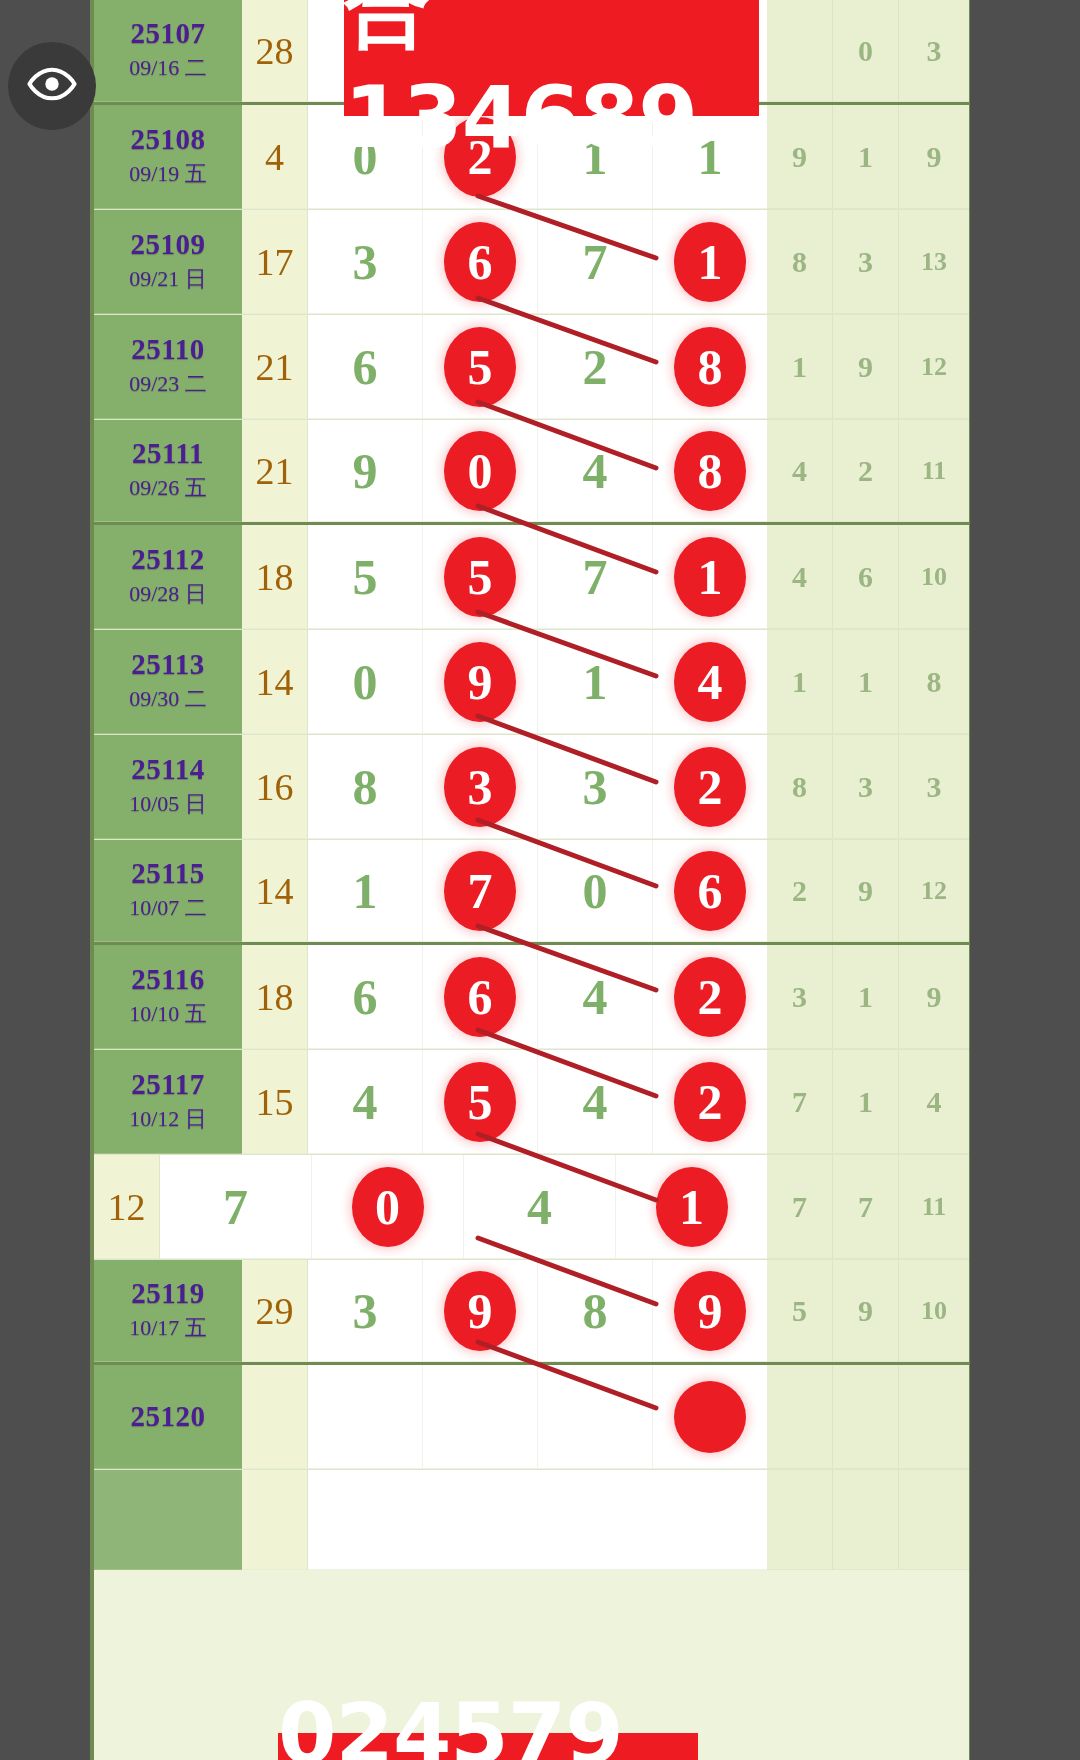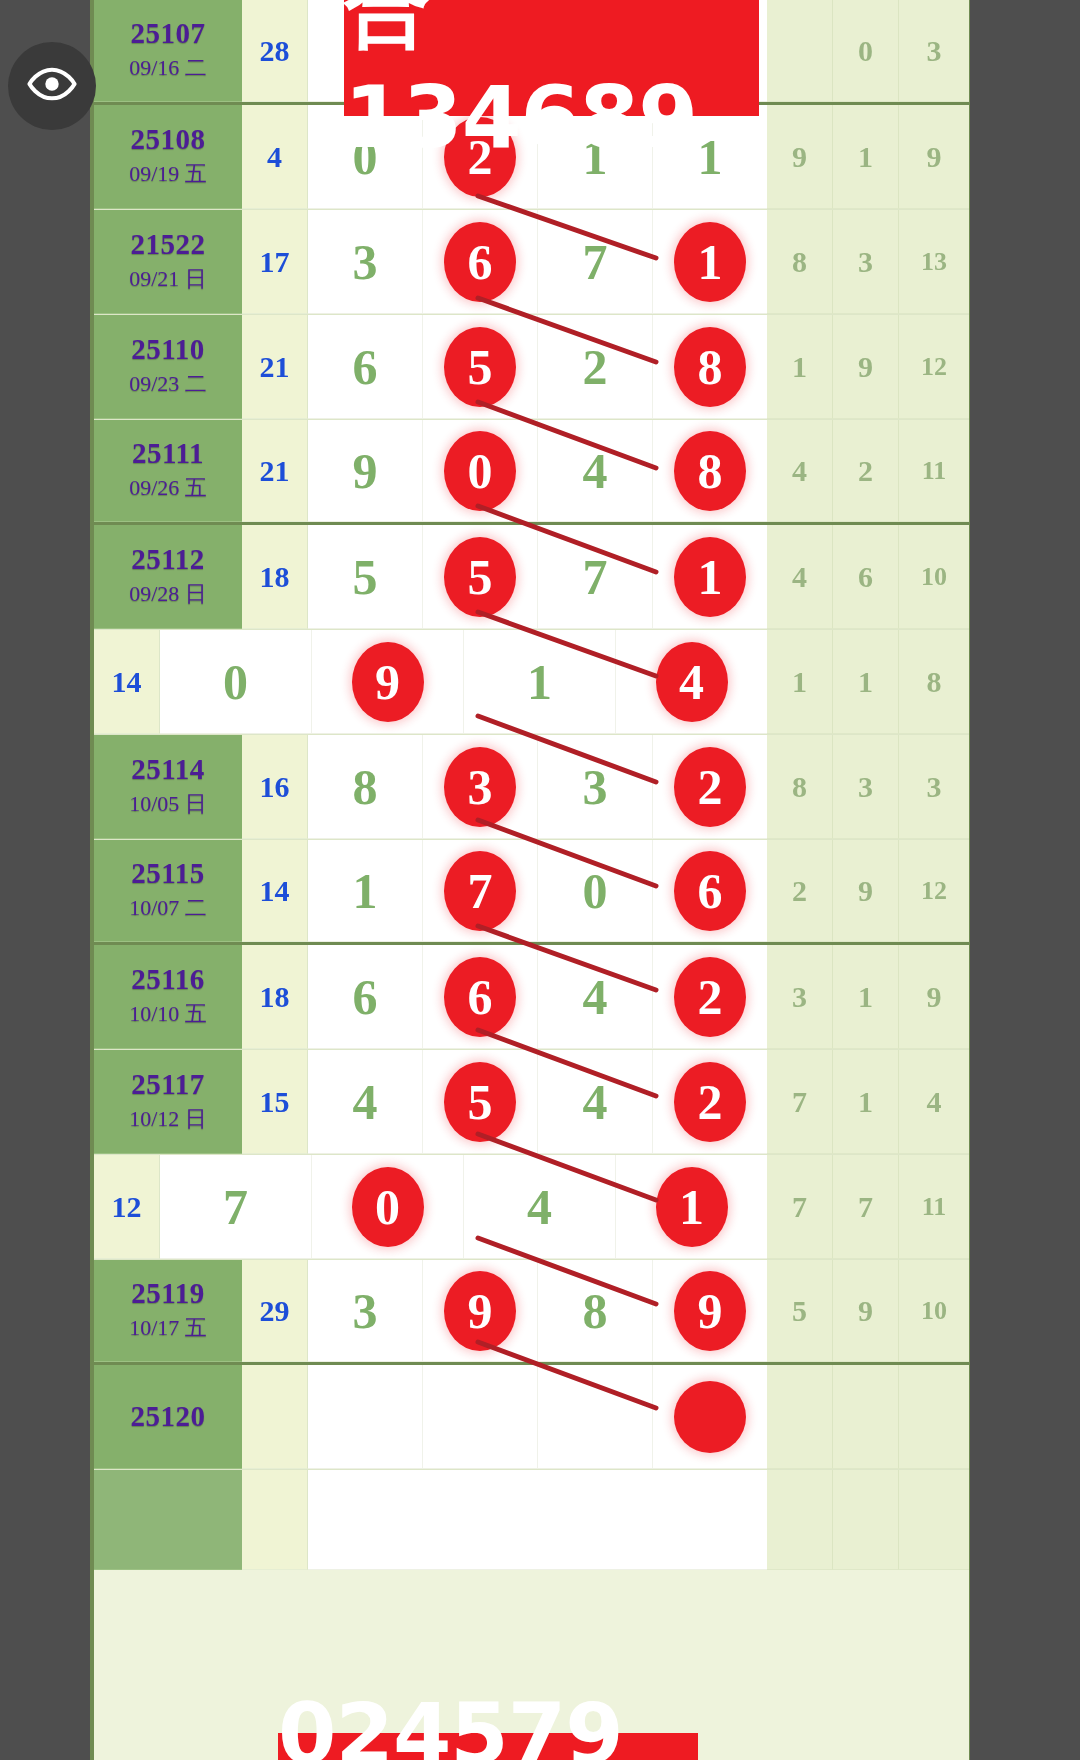--- a/index.html
+++ b/index.html
@@ -65,21 +65,21 @@
     text-shadow:0 1px 1px rgba(0,0,0,.25);
   }
 
   
   .c-sum{
     width:66px; flex:0 0 66px;
     background:#f0f4d4;
     border-right:1px solid #dde6c8;
     border-bottom:1px solid #e6eed3;
     display:flex; align-items:center; justify-content:center;
-    color:#1d4ed8; font-size:30px; font-weight:bold;
+    color:#a16207; font-size:38px; font-weight:normal;
   }
 
   
   .c-main{
     flex:1 1 auto;
     background:#ffffff;
     border-bottom:1px solid #eef1e5;
     display:flex;
     position:relative;
   }
@@ -199,21 +199,21 @@
             <div class="cell">
               <span class="digit plain">1</span>
             </div>
           </div>
           <div class="c-stat">9</div>
           <div class="c-stat">1</div>
           <div class="c-stat wide">9</div>
         </div>
         <div class="row thin">
           <div class="c-issue">
-            <div class="iss">21522</div>
+            <div class="iss">25109</div>
             <div class="dt">09/21 日</div>
           </div>
           <div class="c-sum">17</div>
           <div class="c-main">
             <div class="cell">
               <span class="digit plain">3</span>
             </div>
             <div class="cell">
               <div class="mark">6</div>
             </div>
@@ -294,20 +294,24 @@
             </div>
             <div class="cell">
               <div class="mark">1</div>
             </div>
           </div>
           <div class="c-stat">4</div>
           <div class="c-stat">6</div>
           <div class="c-stat wide small">10</div>
         </div>
         <div class="row thin">
+          <div class="c-issue">
+            <div class="iss">25113</div>
+            <div class="dt">09/30 二</div>
+          </div>
           <div class="c-sum">14</div>
           <div class="c-main">
             <div class="cell">
               <span class="digit plain">0</span>
             </div>
             <div class="cell">
               <div class="mark">9</div>
             </div>
             <div class="cell">
               <span class="digit plain">1</span>

